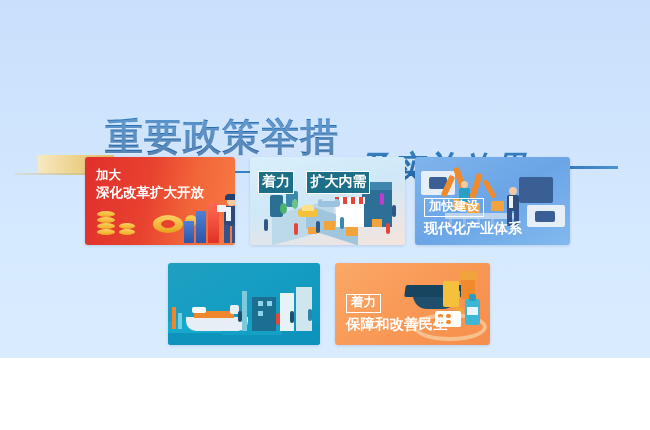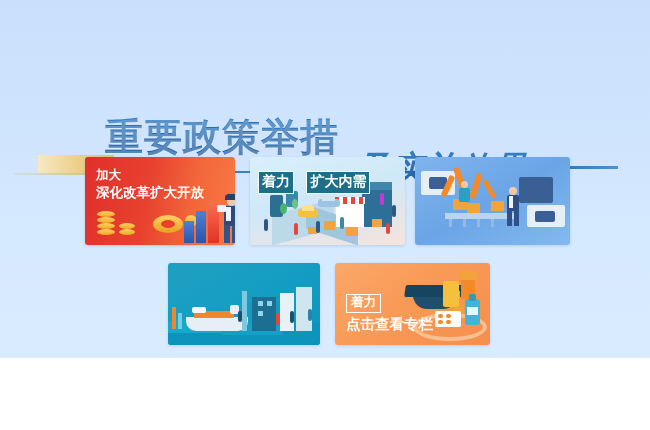--- a/index.html
+++ b/index.html
@@ -348,20 +348,24 @@
 
       <div class="sh person-head" style="left:94px;top:30px;width:8px;height:8px;"></div>
       <div class="sh" style="left:92px;top:38px;width:12px;height:16px;background:#2f4d7e;border-radius:2px;"></div>
       <div class="sh" style="left:94px;top:39px;width:4px;height:12px;background:#eef3fb;"></div>
       <div class="sh" style="left:92px;top:53px;width:5px;height:16px;background:#31508a;"></div>
       <div class="sh" style="left:99px;top:53px;width:5px;height:16px;background:#31508a;"></div>
 
       <div class="sh person-head" style="left:46px;top:24px;width:7px;height:7px;"></div>
       <div class="sh" style="left:44px;top:31px;width:11px;height:14px;background:#2aa0c4;border-radius:2px;"></div>
     </div>
+    <div class="card-text">
+      <span class="l1">加快建设</span>
+      <span class="l2">现代化产业体系</span>
+    </div>
   </div>
 
   <div class="card" id="card-4">
     <div class="card-art">
 
       <div class="sh" style="left:0;top:60px;width:152px;height:22px;background:#0e93bd;"></div>
       <div class="sh wave" style="left:-6px;top:56px;width:60px;height:14px;background:#17a9cc;"></div>
       <div class="sh wave" style="left:54px;top:58px;width:60px;height:14px;background:#14a0c6;"></div>
 
       <div class="sh ship-hull" style="left:18px;top:54px;width:62px;height:14px;"></div>
@@ -408,18 +412,18 @@
       <div class="sh" style="left:111px;top:51px;width:5px;height:4px;background:#f08a2a;border-radius:2px;"></div>
       <div class="sh" style="left:103px;top:57px;width:5px;height:4px;background:#f08a2a;border-radius:2px;"></div>
       <div class="sh" style="left:111px;top:57px;width:5px;height:4px;background:#f08a2a;border-radius:2px;"></div>
 
       <div class="sh bottle" style="left:130px;top:36px;width:15px;height:26px;"></div>
       <div class="sh" style="left:134px;top:31px;width:7px;height:7px;background:#2b9ec0;border-radius:2px;"></div>
       <div class="sh" style="left:132px;top:44px;width:11px;height:8px;background:#e8f6fb;"></div>
     </div>
     <div class="card-text">
       <span class="l1">着力</span>
-      <span class="l2">点击查看专栏</span>
+      <span class="l2">保障和改善民生</span>
     </div>
   </div>
 
 
 </div>
 
 </body></html>

